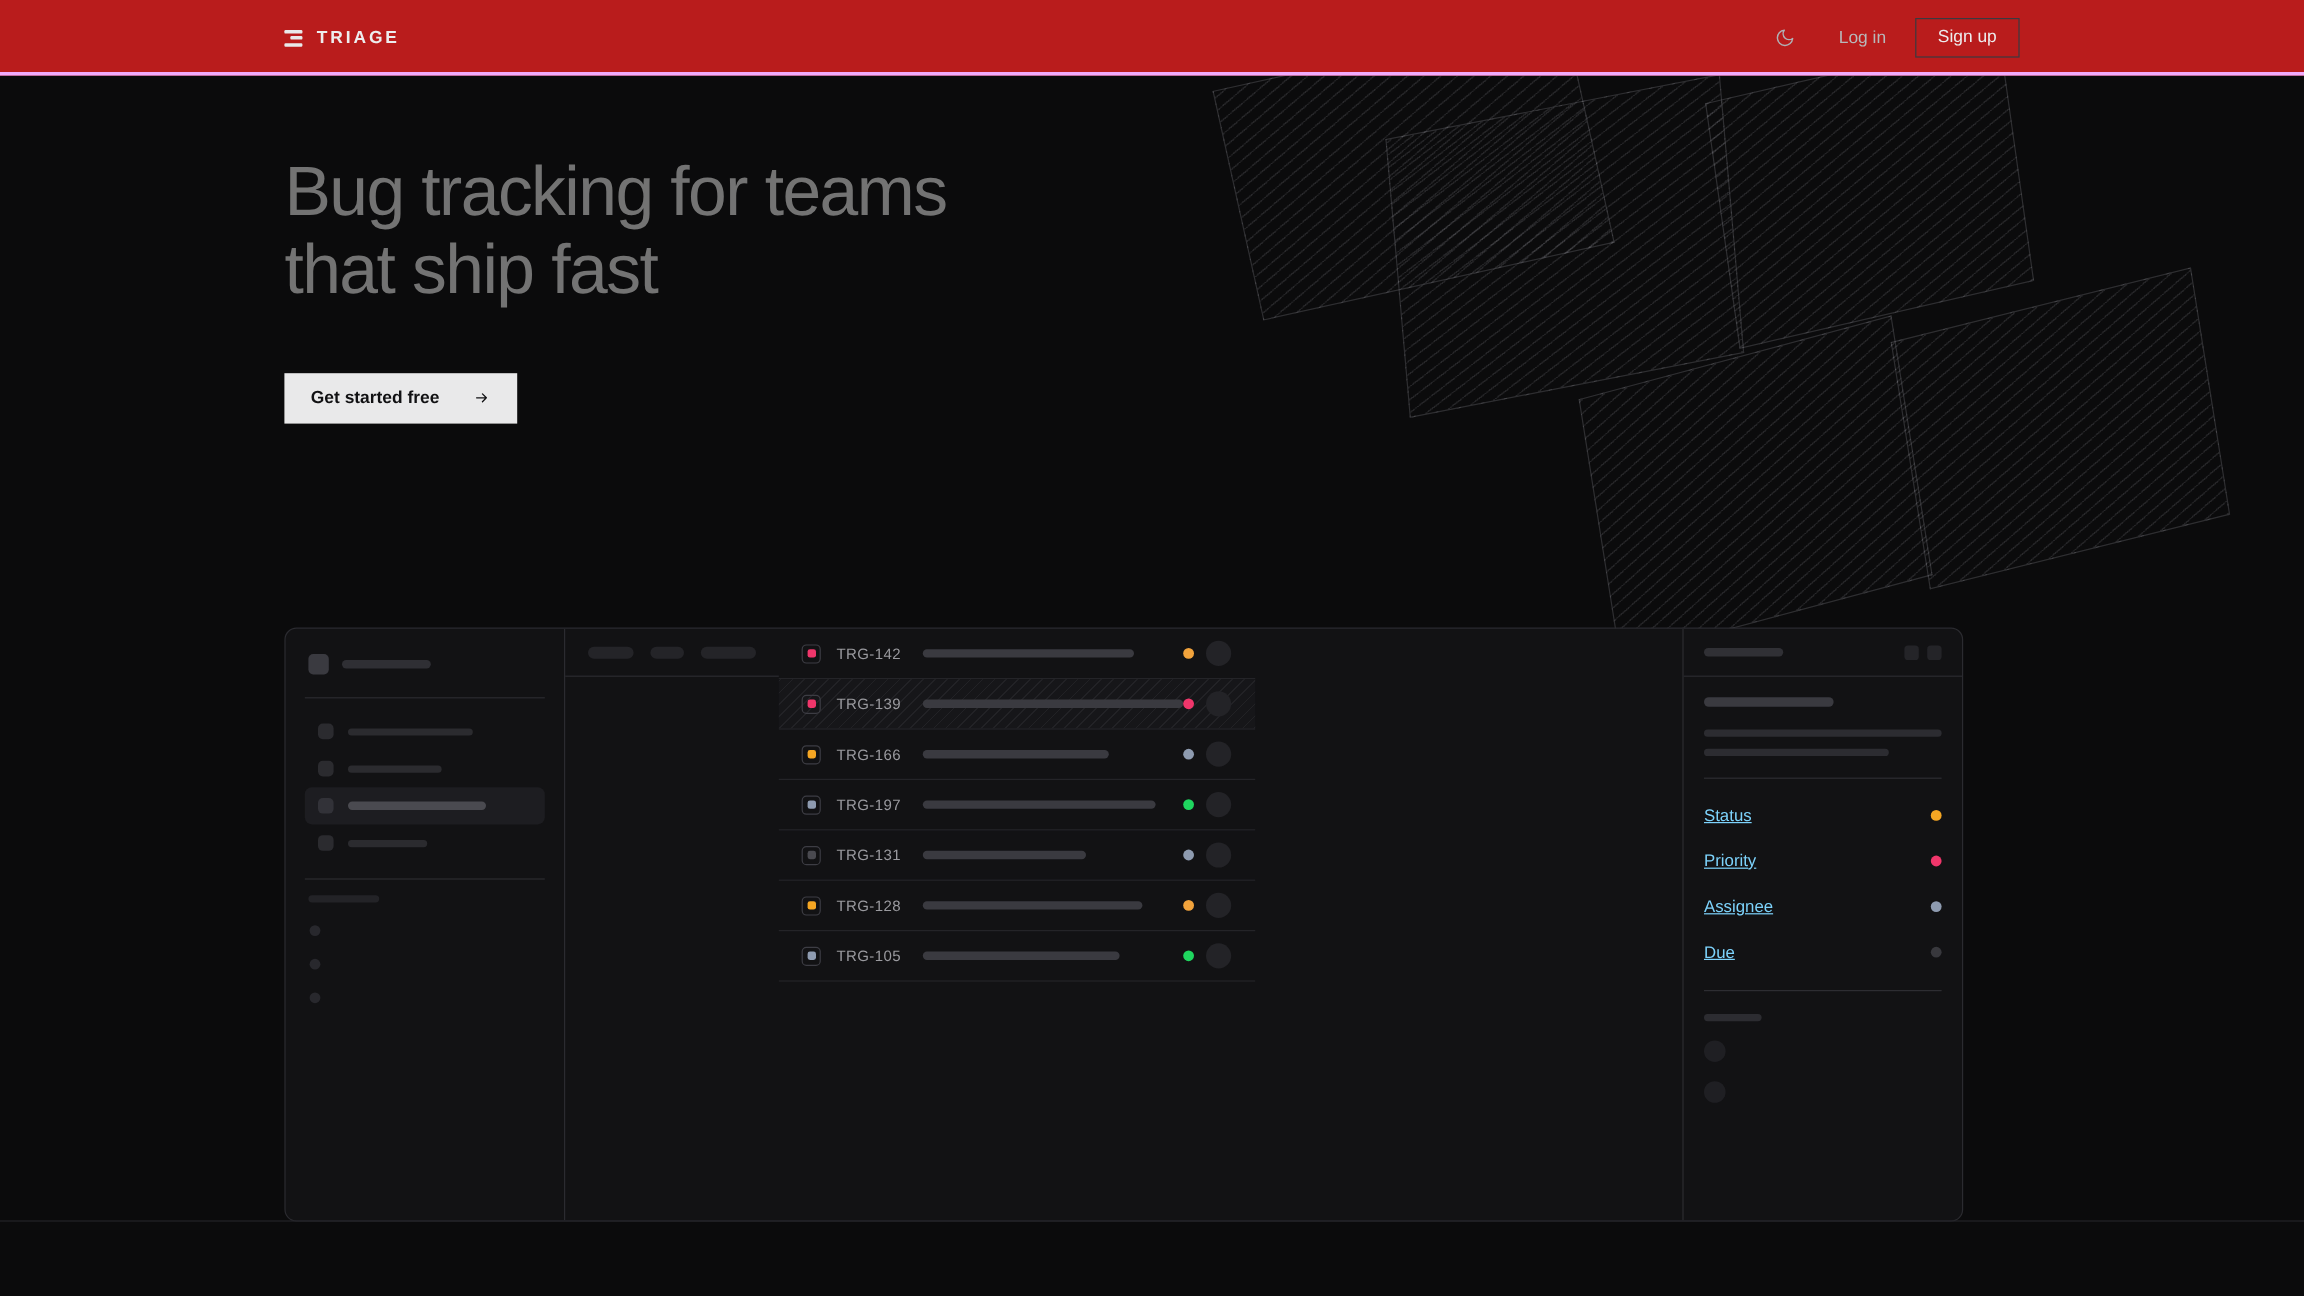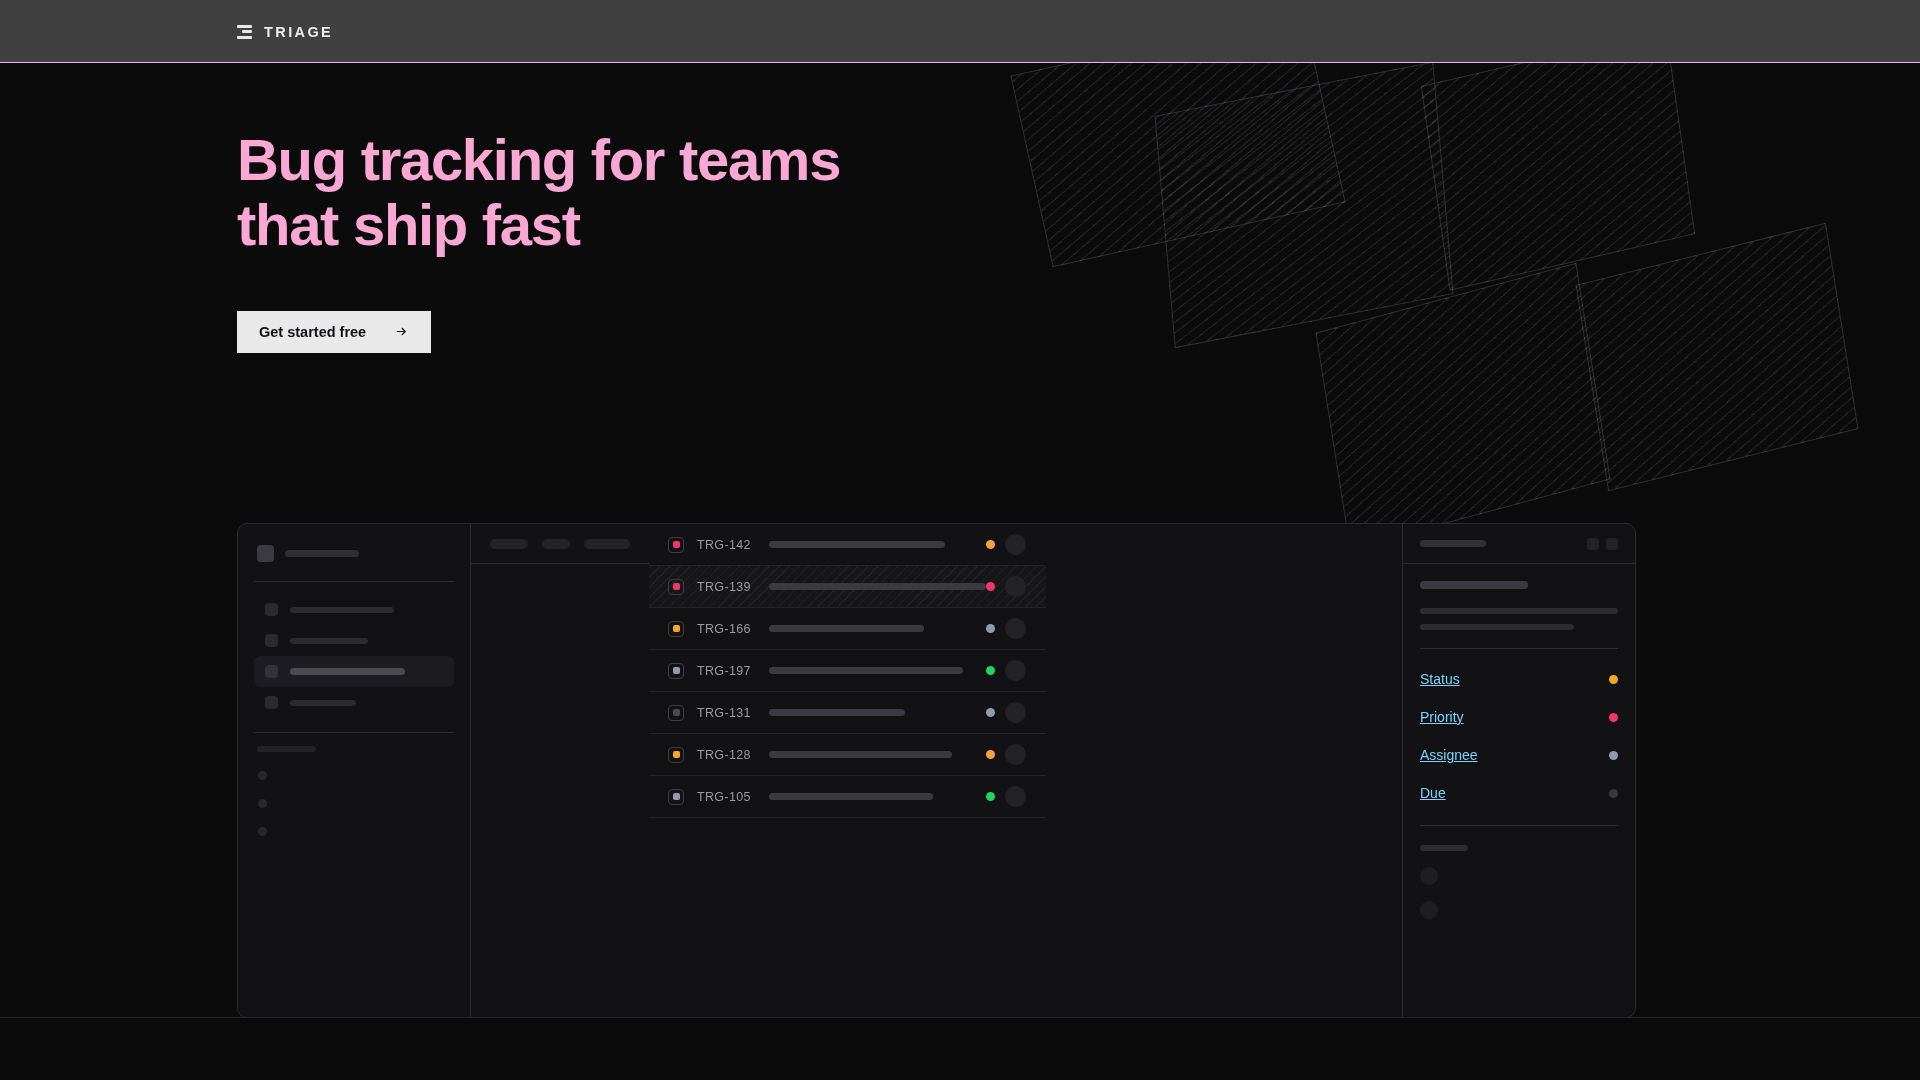--- a/index.html
+++ b/index.html
@@ -6,22 +6,22 @@
   html, body {
     width:1920px; height:1080px;
     background:#0b0b0c;
     font-family:"Liberation Sans", sans-serif;
     overflow:hidden;
   }
 
   
   #site-header{
     position:absolute; top:0; left:0; width:1920px; height:63px;
-    background:#404040;
-    border-bottom:1px solid #f0abfc;
+    background:#b91c1c;
+    border-bottom:3px solid #f0abfc;
     display:flex; align-items:center;
     z-index:40;
   }
   #brand{
     position:absolute; left:237px; top:0; height:63px;
     display:flex; align-items:center; gap:12px; cursor:pointer;
   }
   #brand-mark{ display:flex; flex-direction:column; gap:2.5px; width:15px; }
   #brand-mark i{ display:block; height:3px; background:#e9e9ea; border-radius:1px; }
   #brand-mark i:nth-child(1){ width:15px; }
@@ -64,21 +64,21 @@
         rgba(185,185,195,.165) 0px,
         rgba(185,185,195,.165) 1px,
         rgba(0,0,0,0) 1px,
         rgba(0,0,0,0) 9px
       );
   }
 
   
   #hero{ position:absolute; left:237px; top:63px; z-index:10; }
   #hero-title{
-    color:#f9a8d4; font-size:58px; line-height:1.12; font-weight:bold;
+    color:#737373; font-size:58px; line-height:1.12; font-weight:normal;
     letter-spacing:-1.3px; margin-top:65px; white-space:pre-line;
   }
   #hero-subtitle{
     color:#8e8e93; font-size:16.5px; line-height:1.62;
     margin-top:53px; white-space:pre-line;
   }
   #cta-button{
     margin-top:53px; display:inline-flex; align-items:center; gap:28px;
     background:#e9e9ea; color:#111113;
     font-size:14.5px; font-weight:bold;
@@ -193,20 +193,29 @@
 <body>
 
 <header id="site-header">
   <div id="brand">
     <span id="brand-mark">
       <i></i>
         <i></i>
         <i></i>
     </span>
     <span id="brand-name">TRIAGE</span>
+  </div>
+  <div id="header-actions">
+    <span id="theme-toggle">
+      <svg width="17" height="17" viewBox="0 0 24 24" fill="none" stroke="#b0b0b4" stroke-width="1.7" stroke-linecap="round" stroke-linejoin="round">
+        <path d="M21 12.79A9 9 0 1 1 11.21 3 7 7 0 0 0 21 12.79z"></path>
+      </svg>
+    </span>
+    <span id="login-link">Log in</span>
+    <button id="signup-button">Sign up</button>
   </div>
 </header>
 
 <div id="decor">
   <div class="slab" style="left:1028px; top:-22px; width:300px; height:196px; transform:rotate(-12.5deg);"></div>
   <div class="slab" style="left:1162px; top:26px; width:284px; height:232px; transform:rotate(-11deg) skewX(-6deg);"></div>
   <div class="slab" style="left:1432px; top:-6px; width:252px; height:206px; transform:rotate(-13deg) skewX(-5deg);"></div>
   <div class="slab" style="left:1328px; top:234px; width:270px; height:218px; transform:rotate(-15deg) skewX(-6deg);"></div>
   <div class="slab" style="left:1588px; top:190px; width:258px; height:208px; transform:rotate(-14deg) skewX(-5deg);"></div>
 </div>

